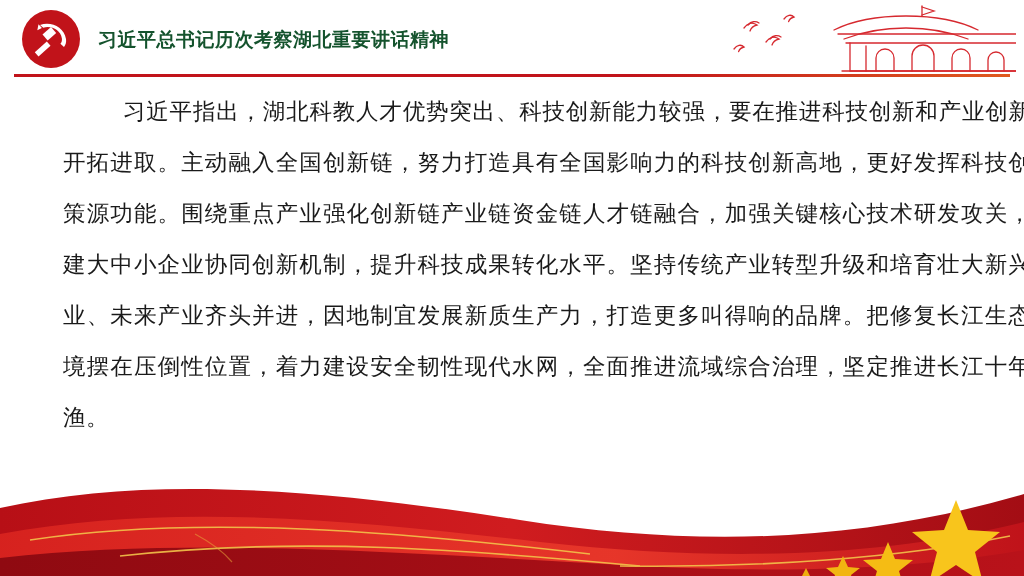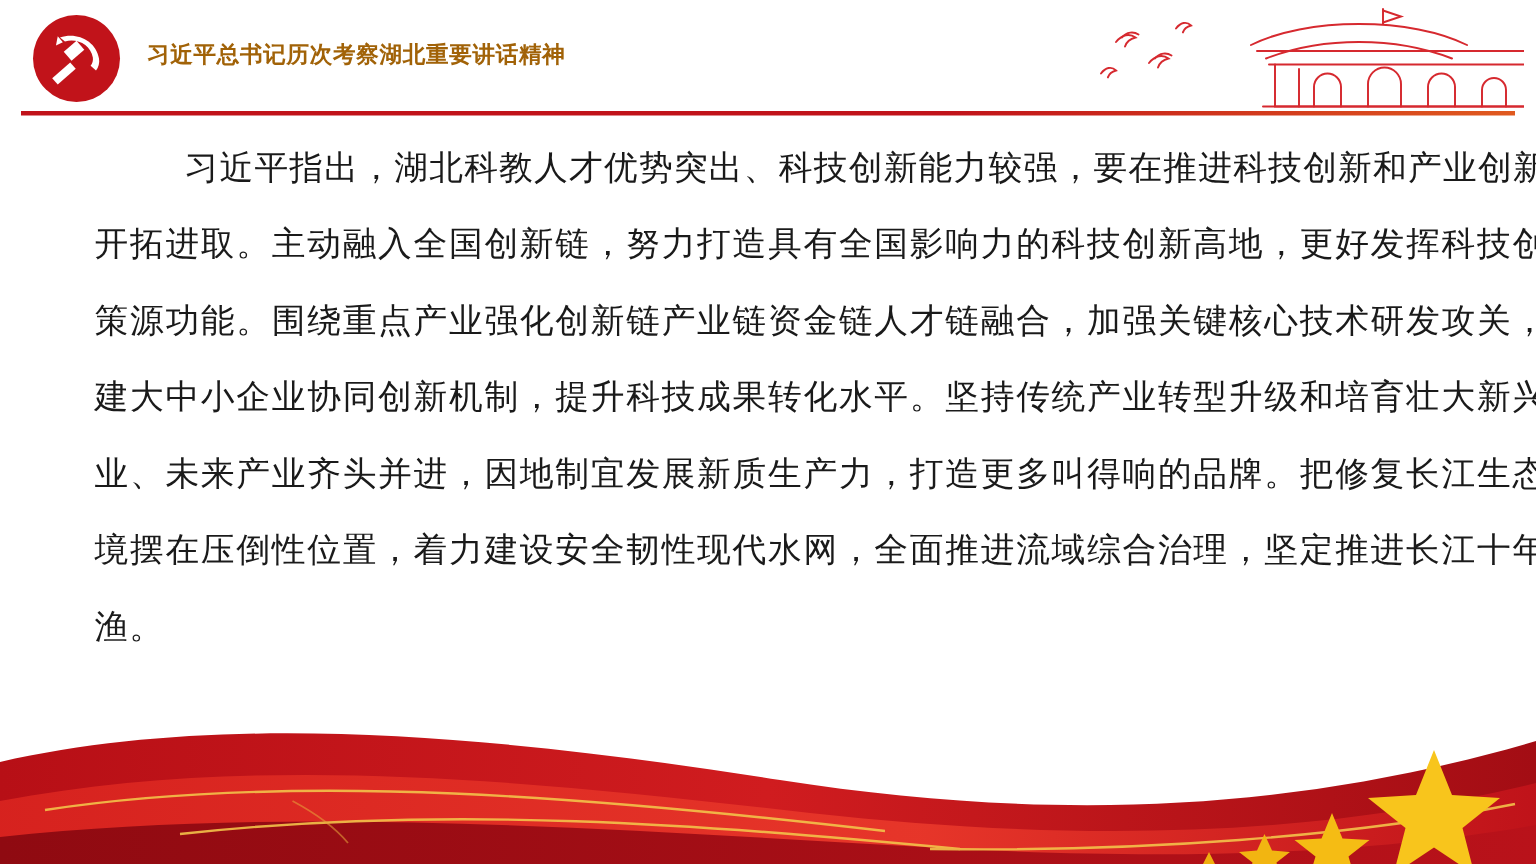--- a/index.html
+++ b/index.html
@@ -30,23 +30,23 @@
     background: linear-gradient(to right, #c1131a 0%, #c1131a 62%, #e05a1f 100%);
   }
   #emblem {
     position: absolute;
     left: 18px; top: 8px;
     width: 72px; height: 62px;
   }
   #header-title {
     position: absolute;
     left: 98px; top: 27px;
-    font-size: 15px;
+    font-size: 19px;
     font-weight: bold;
-    color: #a16207;
+    color: #14532d;
     letter-spacing: 0.5px;
     font-family: "Liberation Sans", sans-serif;
     white-space: nowrap;
     text-align: right;
   }
   #header-art {
     position: absolute;
     right: 8px; top: 2px;
     width: 290px; height: 72px;
   }

